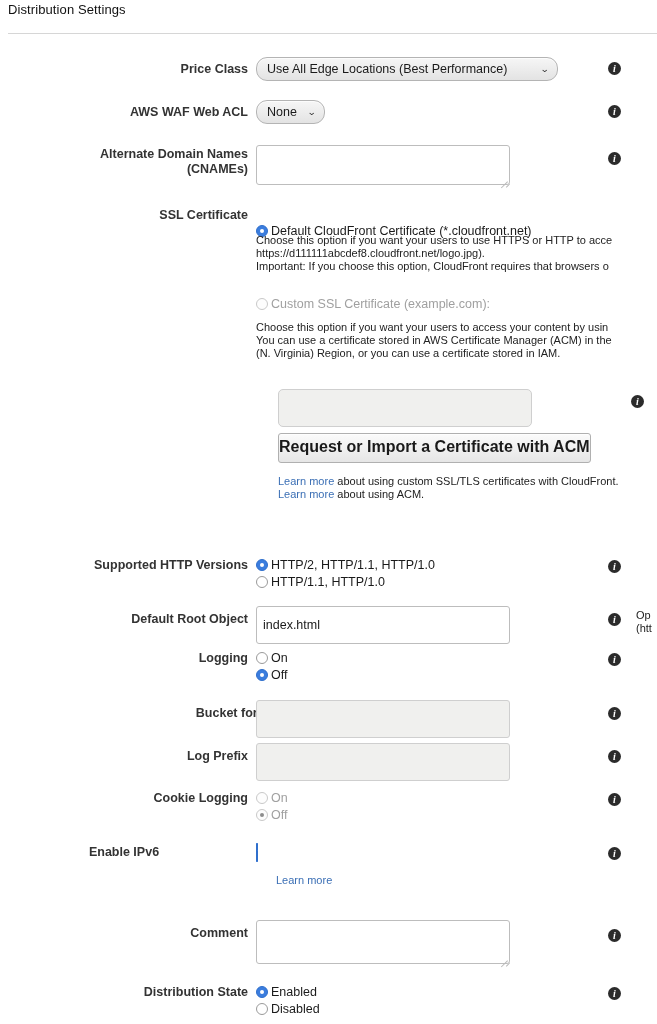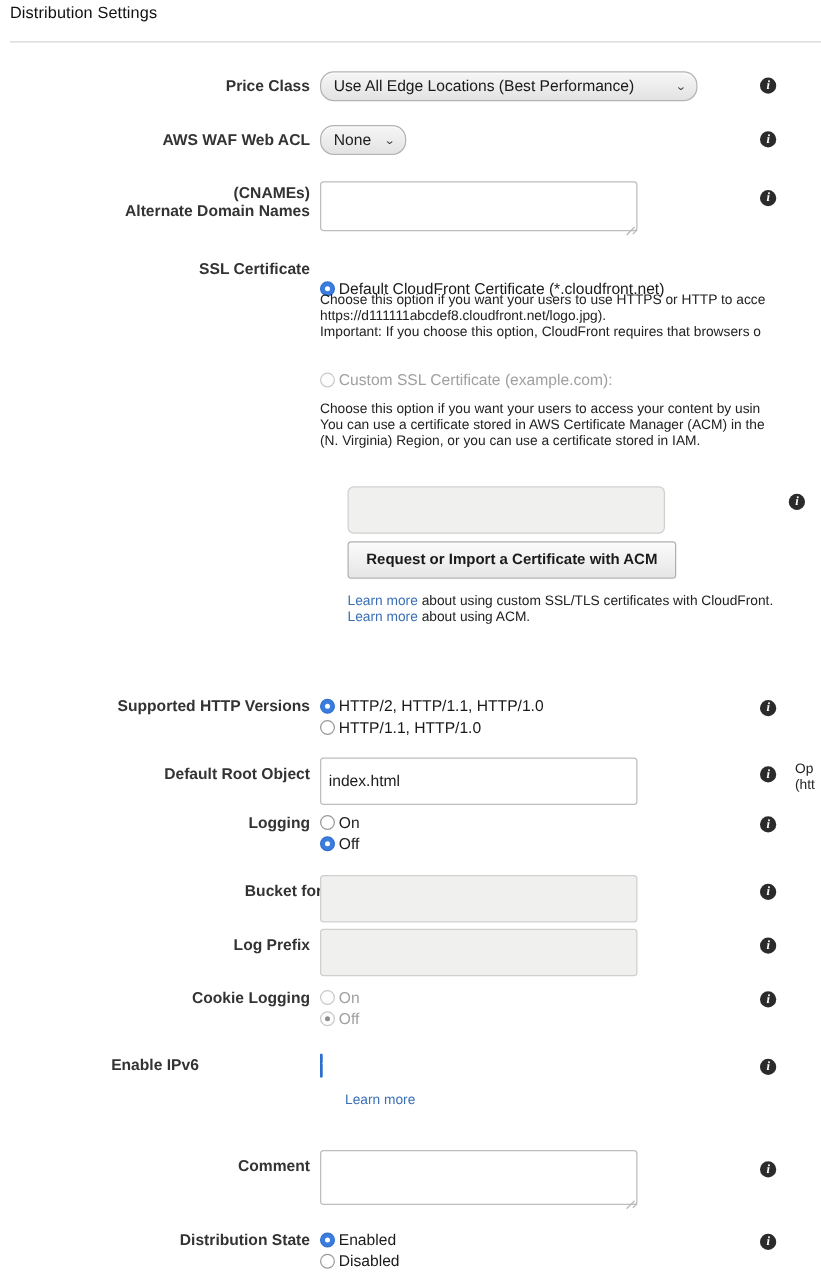--- a/index.html
+++ b/index.html
@@ -224,26 +224,26 @@
   .link {
     color: #3b6fb5;
     cursor: pointer;
   }
 
   
   .btn {
     display: inline-block;
     height: 28px;
     line-height: 26px;
-    padding: 0 14px;
+    padding: 0 0;
     border: 1px solid #b0b0b0;
     border-radius: 3px;
     background: linear-gradient(to bottom, #fbfbfb 0%, #e6e6e6 100%);
     box-shadow: 0 1px 0 rgba(255,255,255,0.8) inset;
-    font-size: 12px;
+    font-size: 16px;
     font-weight: bold;
     color: #1a1a1a;
     cursor: default;
     white-space: nowrap;
   }
 
   .clipped { overflow: hidden; }
 </style>
 </head>
 <body>
@@ -270,22 +270,22 @@
       <div class="select" style="width:69px;">
         <span>None</span>
         <span class="caret">⌄</span>
       </div>
     </div>
     <div class="info" style="left:608px; top:5px;">i</div>
   </div>
 
   <div class="row" style="top:145px;">
     <div class="label" style="top:2px;">
+      <div>Alternate Domain Names</div>
       <div>(CNAMEs)</div>
-      <div>Alternate Domain Names</div>
     </div>
     <div class="field" style="top:0;">
       <div style="position:relative; width:254px; height:40px;">
         <textarea class="textarea" style="width: 254px; height: 40px;" placeholder=""></textarea>
         <div class="resize-grip">
           <i style="width:9px; bottom:1px; transform:rotate(-45deg);"></i>
           <i style="width:5px; bottom:1px; right:0; transform:rotate(-45deg) translate(0,3px);"></i>
         </div>
       </div>
     </div>

